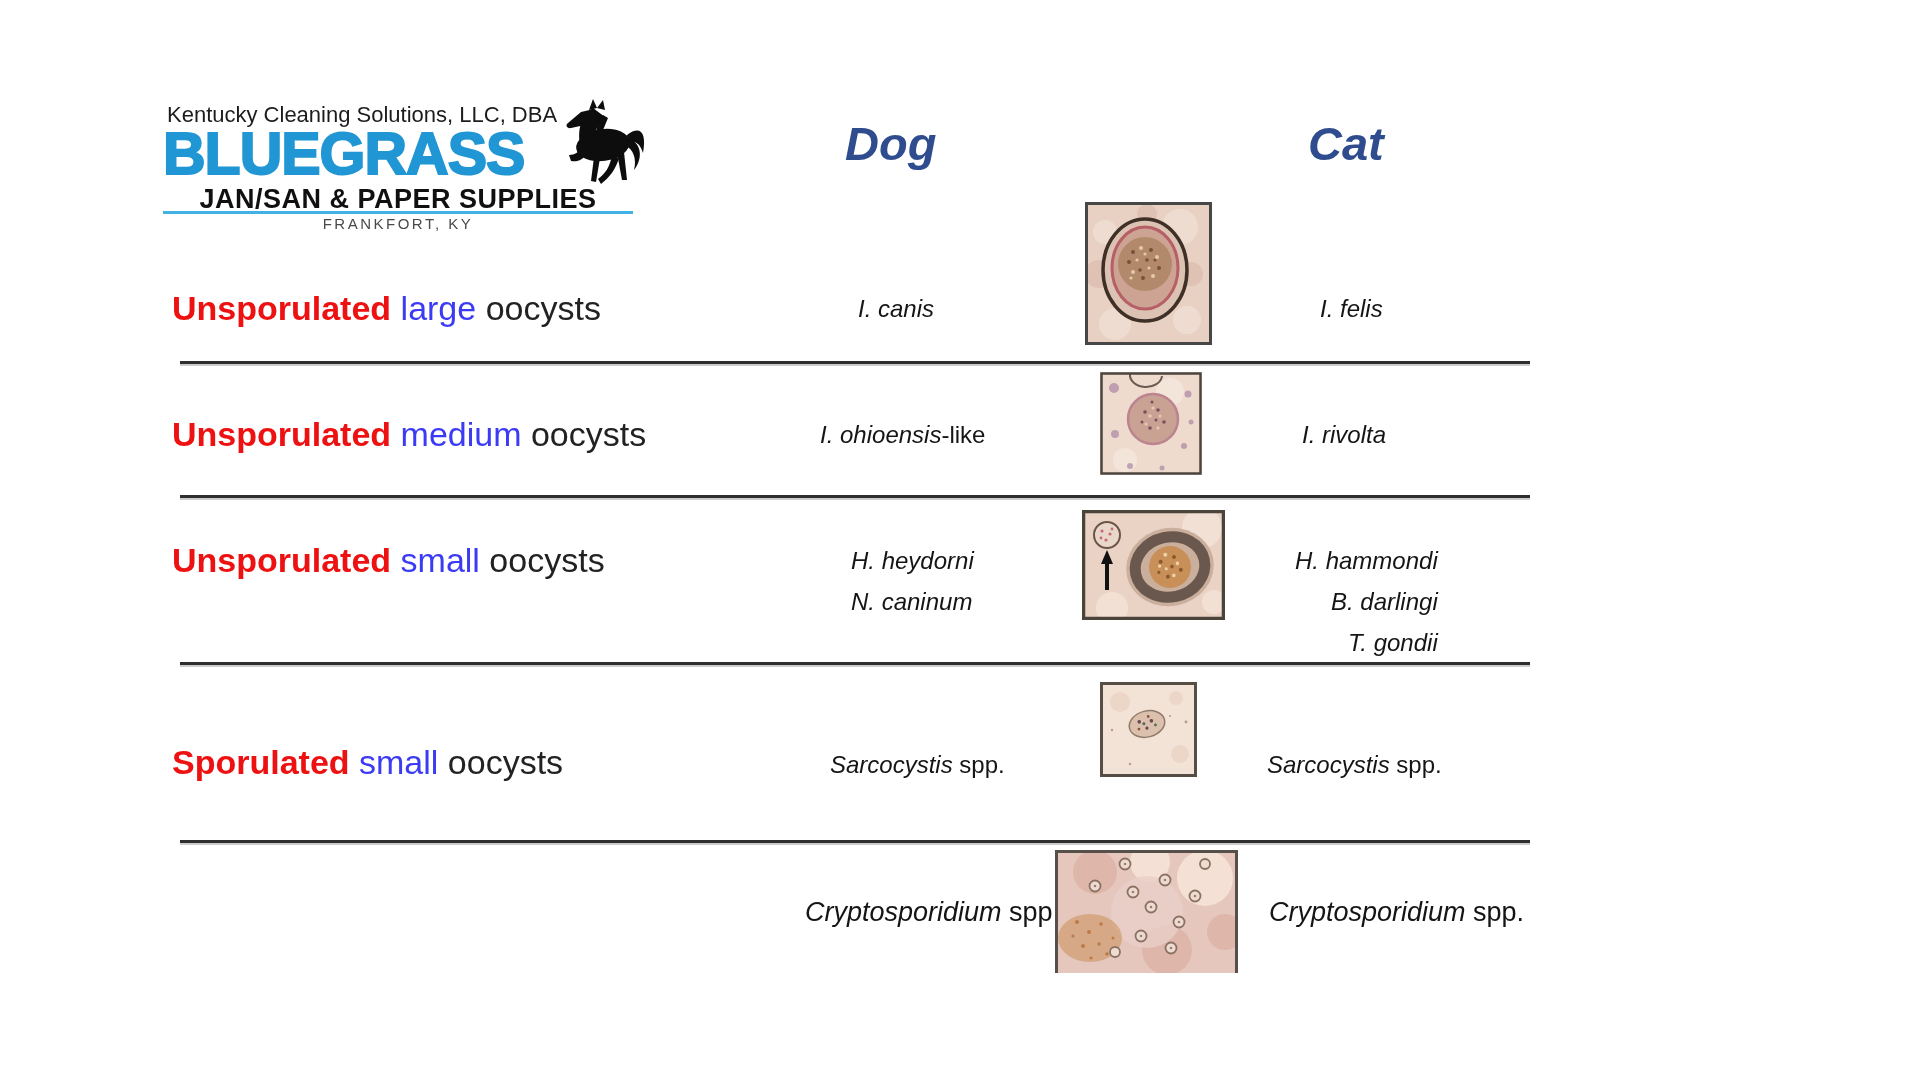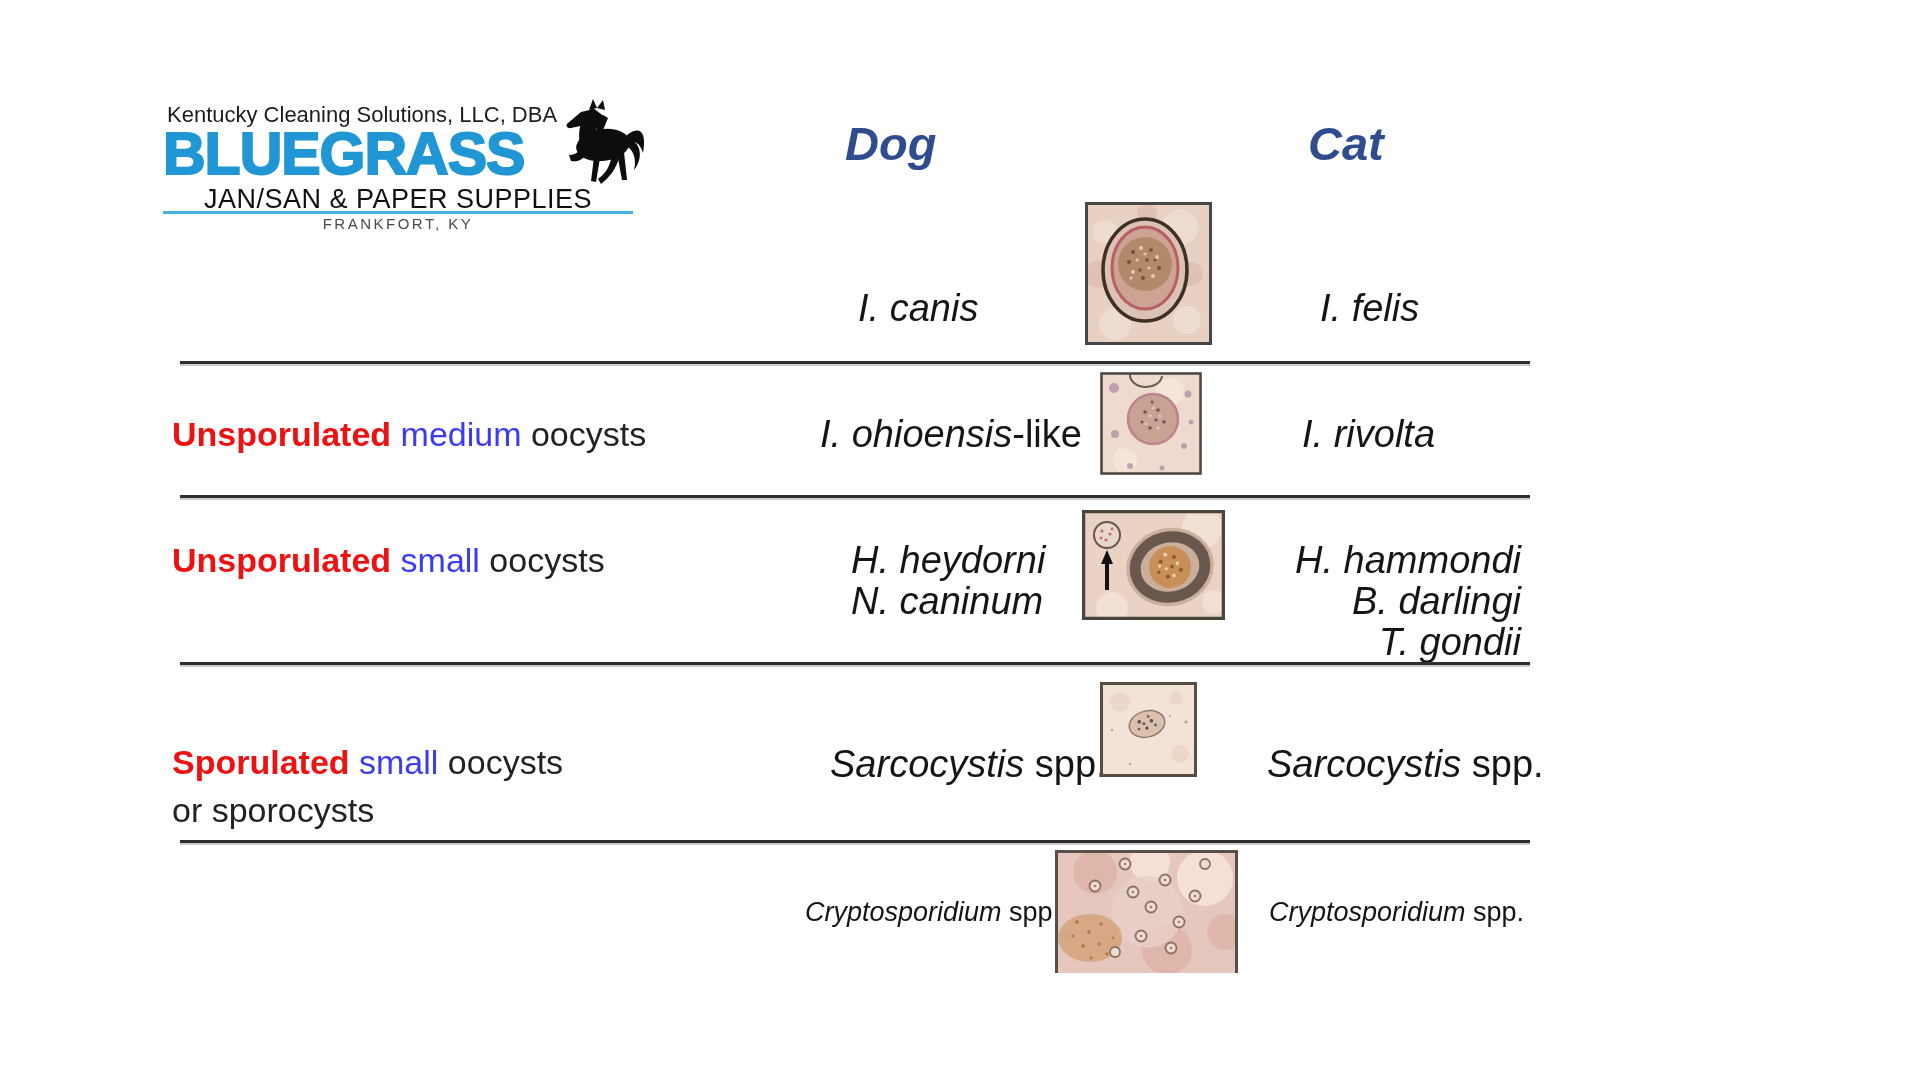--- a/index.html
+++ b/index.html
@@ -5,37 +5,37 @@
   html,body{margin:0;padding:0;background:#fff;}
   .page{position:relative;width:1676px;height:1080px;background:#ffffff;overflow:hidden;
         font-family:"Liberation Sans",sans-serif;color:#1c1c1c;}
   .abs{position:absolute;}
 
   
   .logo{left:163px;top:102px;width:470px;height:132px;}
   .dba{left:4px;top:0;font-size:22px;line-height:26px;color:#1c1c1c;white-space:nowrap;}
   .brand{left:0;top:22px;font-size:59px;line-height:60px;font-weight:900;color:#2196d4;
          letter-spacing:-1px;-webkit-text-stroke:2px #2196d4;white-space:nowrap;}
-  .subtitle{left:0;top:84px;width:470px;font-size:27px;line-height:26px;font-weight:normal;
+  .subtitle{left:0;top:84px;width:470px;font-size:27px;line-height:26px;font-weight:bold;
             letter-spacing:.5px;color:#101010;text-align:center;white-space:nowrap;}
   .rule{left:0;top:109px;width:470px;height:3px;background:#41b2e4;}
   .loc{left:0;top:114px;width:470px;font-size:15px;line-height:16px;letter-spacing:2.5px;
        color:#4a4a4a;text-align:center;}
 
   
   .hdr{font-size:47px;line-height:56px;font-weight:bold;font-style:italic;color:#2f4d8e;}
 
   
   .label{font-size:34px;line-height:48px;color:#222;white-space:nowrap;}
   .seg.red{color:#ee1111;font-weight:bold;}
   .seg.blue{color:#3b3bf5;}
   .seg.blk{color:#222;}
 
   
-  .sp{font-size:38px;line-height:41px;color:#151515;white-space:nowrap;}
+  .sp{font-size:24px;line-height:41px;color:#151515;white-space:nowrap;}
   .sp.small{font-size:27px;}
   .sp .it{font-style:italic;}
   .sp .rr{font-style:normal;}
 
   .divider{height:3px;background:#2e2e2e;box-shadow:0 2px 0 rgba(110,110,110,.35);}
 
   .micro{box-sizing:border-box;display:block;}
 </style>
 </head>
 <body>
@@ -63,20 +63,23 @@
       <path d="M80,56 L85,83 L90,83 L87,55 Z"></path>
       <path d="M75,58 C73,70 68,77 61,82 L64,87 C72,81 79,72 82,61 Z"></path>
       <path d="M90,38 C103,28 110,35 106,56 C103,47 99,43 91,46 Z"></path>
       <path d="M92,42 C105,46 106,62 97,73 C100,62 96,52 89,49 Z"></path>
     </g>
   </svg>
 
   <div class="abs hdr" style="left:845px;top:116px;">Dog</div>
   <div class="abs hdr" style="left:1308px;top:116px;">Cat</div>
 
+  <div class="abs label" style="left:172px;top:284px;">
+    <span class="seg red">Unsporulated </span><span class="seg blue">large</span><span class="seg blk"> oocysts</span>
+  </div>
   <div class="abs sp" style="left:858px;top:288px;">
     <span class="it">I. canis</span><span class="rr"></span>
   </div>
   <svg class="abs micro" style="left:1085px;top:202px;" width="127" height="143" viewBox="0 0 127 143">
     <rect x="0" y="0" width="127" height="143" fill="#e8d0c3"></rect>
     <g opacity="0.7" fill="#f3e2d8">
         <circle cx="95" cy="25" r="18"></circle>
         <circle cx="30" cy="122" r="16"></circle>
         <circle cx="102" cy="118" r="14"></circle>
         <circle cx="20" cy="30" r="12"></circle>
@@ -214,21 +217,20 @@
     <div><span class="it">H. hammondi</span></div>
     <div><span class="it">B. darlingi</span></div>
     <div><span class="it">T. gondii</span></div>
   </div>
   <div class="abs divider" style="left:180px;top:662px;width:1350px;"></div>
 
   <div class="abs label" style="left:172px;top:738px;">
     <div>
       <span class="seg red">Sporulated </span><span class="seg blue">small</span><span class="seg blk"> oocysts</span>
     </div>
-    <div class="seg blk">or sporocysts</div>
   </div>
   <div class="abs sp" style="left:830px;top:744px;">
     <span class="it">Sarcocystis</span><span class="rr"> spp.</span>
   </div>
   <svg class="abs micro" style="left:1100px;top:682px;" width="97" height="95" viewBox="0 0 97 95">
     <rect x="0" y="0" width="97" height="95" fill="#f3e2d6"></rect>
     <g opacity="0.5" fill="#e6cbbc">
         <circle cx="20" cy="20" r="10"></circle>
         <circle cx="80" cy="72" r="9"></circle>
         <circle cx="76" cy="16" r="7"></circle>

